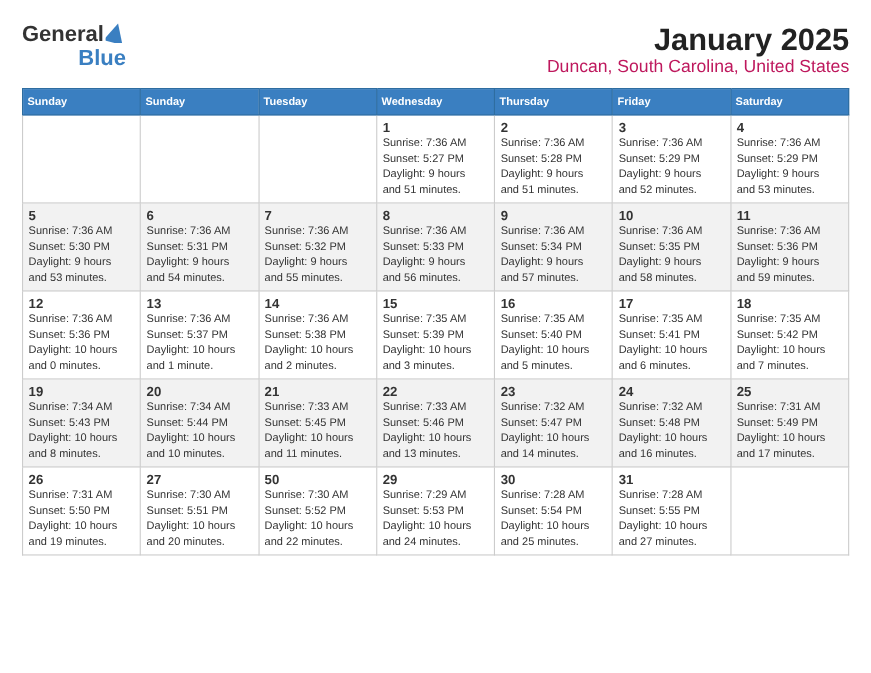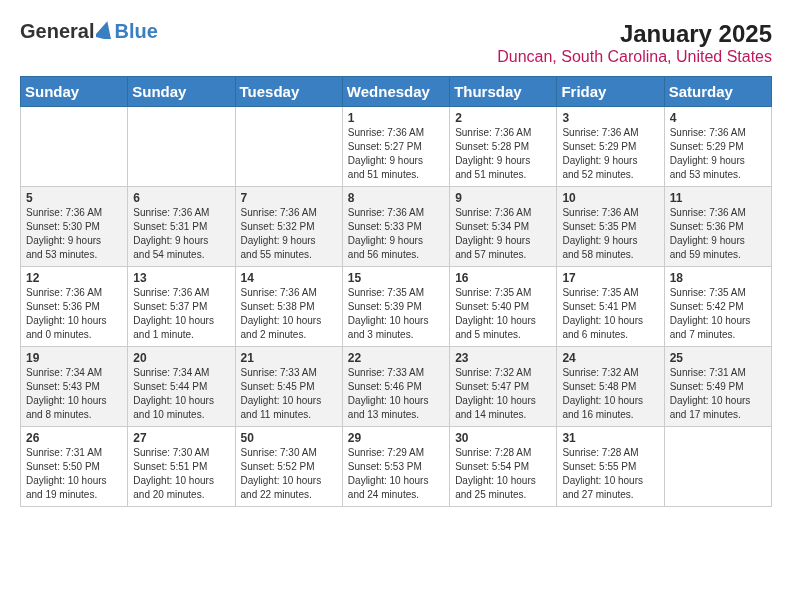--- a/index.html
+++ b/index.html
@@ -19,38 +19,38 @@
     .logo {
       display: flex;
       align-items: center;
     }
     .logo-general { color: #333; }
     .logo-blue { color: #3a7fc1; text-align: right; }
     .title-block {
       text-align: right;
     }
     .title-block h1 {
-      font-size: 24px;
+      font-size: 28px;
       font-weight: bold;
       color: #222;
     }
     .title-block h2 {
       font-size: 16px;
       font-weight: normal;
       color: #be185d;
     }
     .calendar {
       width: 100%;
       border-collapse: collapse;
       border: 1px solid #ccc;
     }
     .calendar th {
       background-color: #3a7fc1;
       color: #fff;
-      font-size: 15px;
+      font-size: 10px;
       font-weight: bold;
       padding: 6px 4px;
       text-align: left;
       border: 1px solid #2e6da0;
     }
     .calendar td {
       vertical-align: top;
       padding: 4px 5px;
       border: 1px solid #ccc;
       width: 107px;
@@ -84,21 +84,21 @@
       background: #f9f9f9 !important;
     }
     .row-bg-white td { background: #fff !important; }
     .row-bg-gray td { background: #f2f2f2 !important; }
   </style>
 </head>
 <body>
 
 <div class="header">
   <div class="logo">
-    <div style="display:flex; flex-direction:row; line-height:1.1;">
+    <div style="display:flex; flex-direction:column; line-height:1.1;">
       <div style="display:flex; align-items:center;">
         <span class="logo-general" style="font-size:20px; font-weight:bold; color:#333;">General</span>
         <svg width="18" height="18" viewBox="0 0 18 18" style="margin-left:2px; margin-top:-2px;">
           <polygon points="9,0 18,18 0,18" fill="#3a7fc1" transform="rotate(15,9,9)"></polygon>
         </svg>
       </div>
       <span class="logo-blue" style="font-size:20px; font-weight:bold; color:#3a7fc1;">Blue</span>
     </div>
   </div>
   <div class="title-block">

